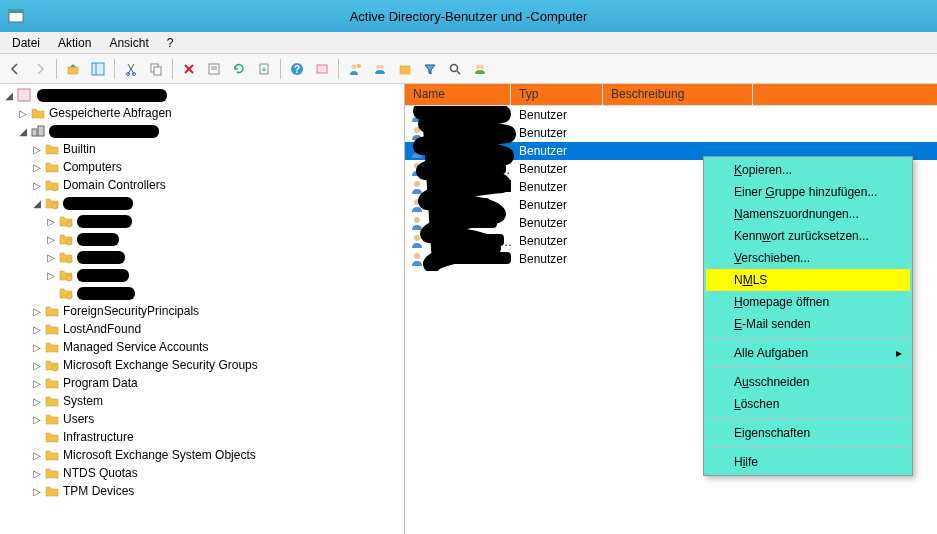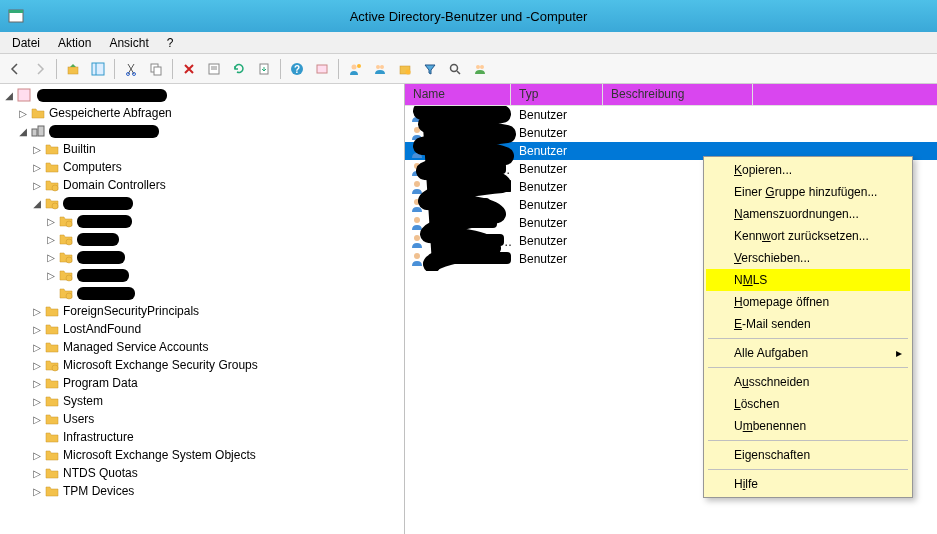--- a/index.html
+++ b/index.html
@@ -19,31 +19,31 @@
   .tree-pane { width: 405px; border-right: 1px solid #c0c0c0; overflow: auto; padding: 2px 0; }
   .list-pane { flex: 1; position: relative; }
   
   .tree { font-size: 12px; }
   .tn { display: flex; align-items: center; height: 18px; padding-right: 4px; white-space: nowrap; }
   .tw { width: 14px; display: inline-flex; justify-content: center; color: #555; font-size: 10px; cursor: default; }
   .ticon { width: 16px; height: 16px; margin-right: 3px; display: inline-flex; align-items: center; justify-content: center; }
   .folder { fill: #f3c14b; stroke: #c9952b; stroke-width: 0.5; }
   .redacted1 { background: #000; border-radius: 6px; display: inline-block; }
   
-  .list-header { height: 22px; background: #d946ef; border-bottom: 1px solid #e0e0e0; display: flex; }
+  .list-header { height: 22px; background: #f97316; border-bottom: 1px solid #e0e0e0; display: flex; }
   .lh-col { padding: 3px 8px; border-right: 1px solid #e0e0e0; font-weight: normal; color: #333; cursor: default; }
   
   .list-body { }
   .lrow { display: flex; height: 18px; align-items: center; }
   .lrow.sel { background: #0078d7; color: #fff; }
   .lc { padding: 0 8px; overflow: hidden; text-overflow: ellipsis; white-space: nowrap; }
   .uicon { width: 16px; height: 16px; margin-left: 4px; margin-right: 2px; flex-shrink: 0; }
   .redact-pill { background: #000; border-radius: 4px; height: 12px; display: inline-block; }
   
-  .ctxmenu { position: absolute; background: #fef9c3; border: 1px solid #979797; box-shadow: 3px 3px 6px rgba(0,0,0,0.25); padding: 2px; font-size: 12px; min-width: 210px; z-index: 100; }
+  .ctxmenu { position: absolute; background: #5eead4; border: 1px solid #979797; box-shadow: 3px 3px 6px rgba(0,0,0,0.25); padding: 2px; font-size: 12px; min-width: 210px; z-index: 100; }
   .cmi { padding: 4px 24px 4px 28px; cursor: default; position: relative; }
   .cmi.hl { background: #ffff00; }
   .csep { height: 1px; background: #c0c0c0; margin: 3px 2px; }
   .cmi .arrow { position: absolute; right: 8px; }
   .cmi u { text-decoration: underline; }
   .cmi b { font-weight: normal; }
 
   .scribble { position:absolute; pointer-events:none; }
 </style>
 </head>
@@ -508,20 +508,19 @@
         <div class="cmi">Kenn<u>w</u>ort zurücksetzen...</div>
         <div class="cmi"><u>V</u>erschieben...</div>
         <div class="cmi hl">N<u>M</u>LS</div>
         <div class="cmi"><u>H</u>omepage öffnen</div>
         <div class="cmi"><u>E</u>-Mail senden</div>
         <div class="csep"></div>
         <div class="cmi">Alle Aufgaben<span class="arrow">▸</span></div>
         <div class="csep"></div>
         <div class="cmi">A<u>u</u>sschneiden</div>
         <div class="cmi"><u>L</u>öschen</div>
-        <div class="cmi">U<u>m</u>benennen</div>
         <div class="csep"></div>
         <div class="cmi"><b>Eigenschaften</b></div>
         <div class="csep"></div>
         <div class="cmi">H<u>i</u>lfe</div>
       </div>
   </div>
 </div>
 
 </body></html>

